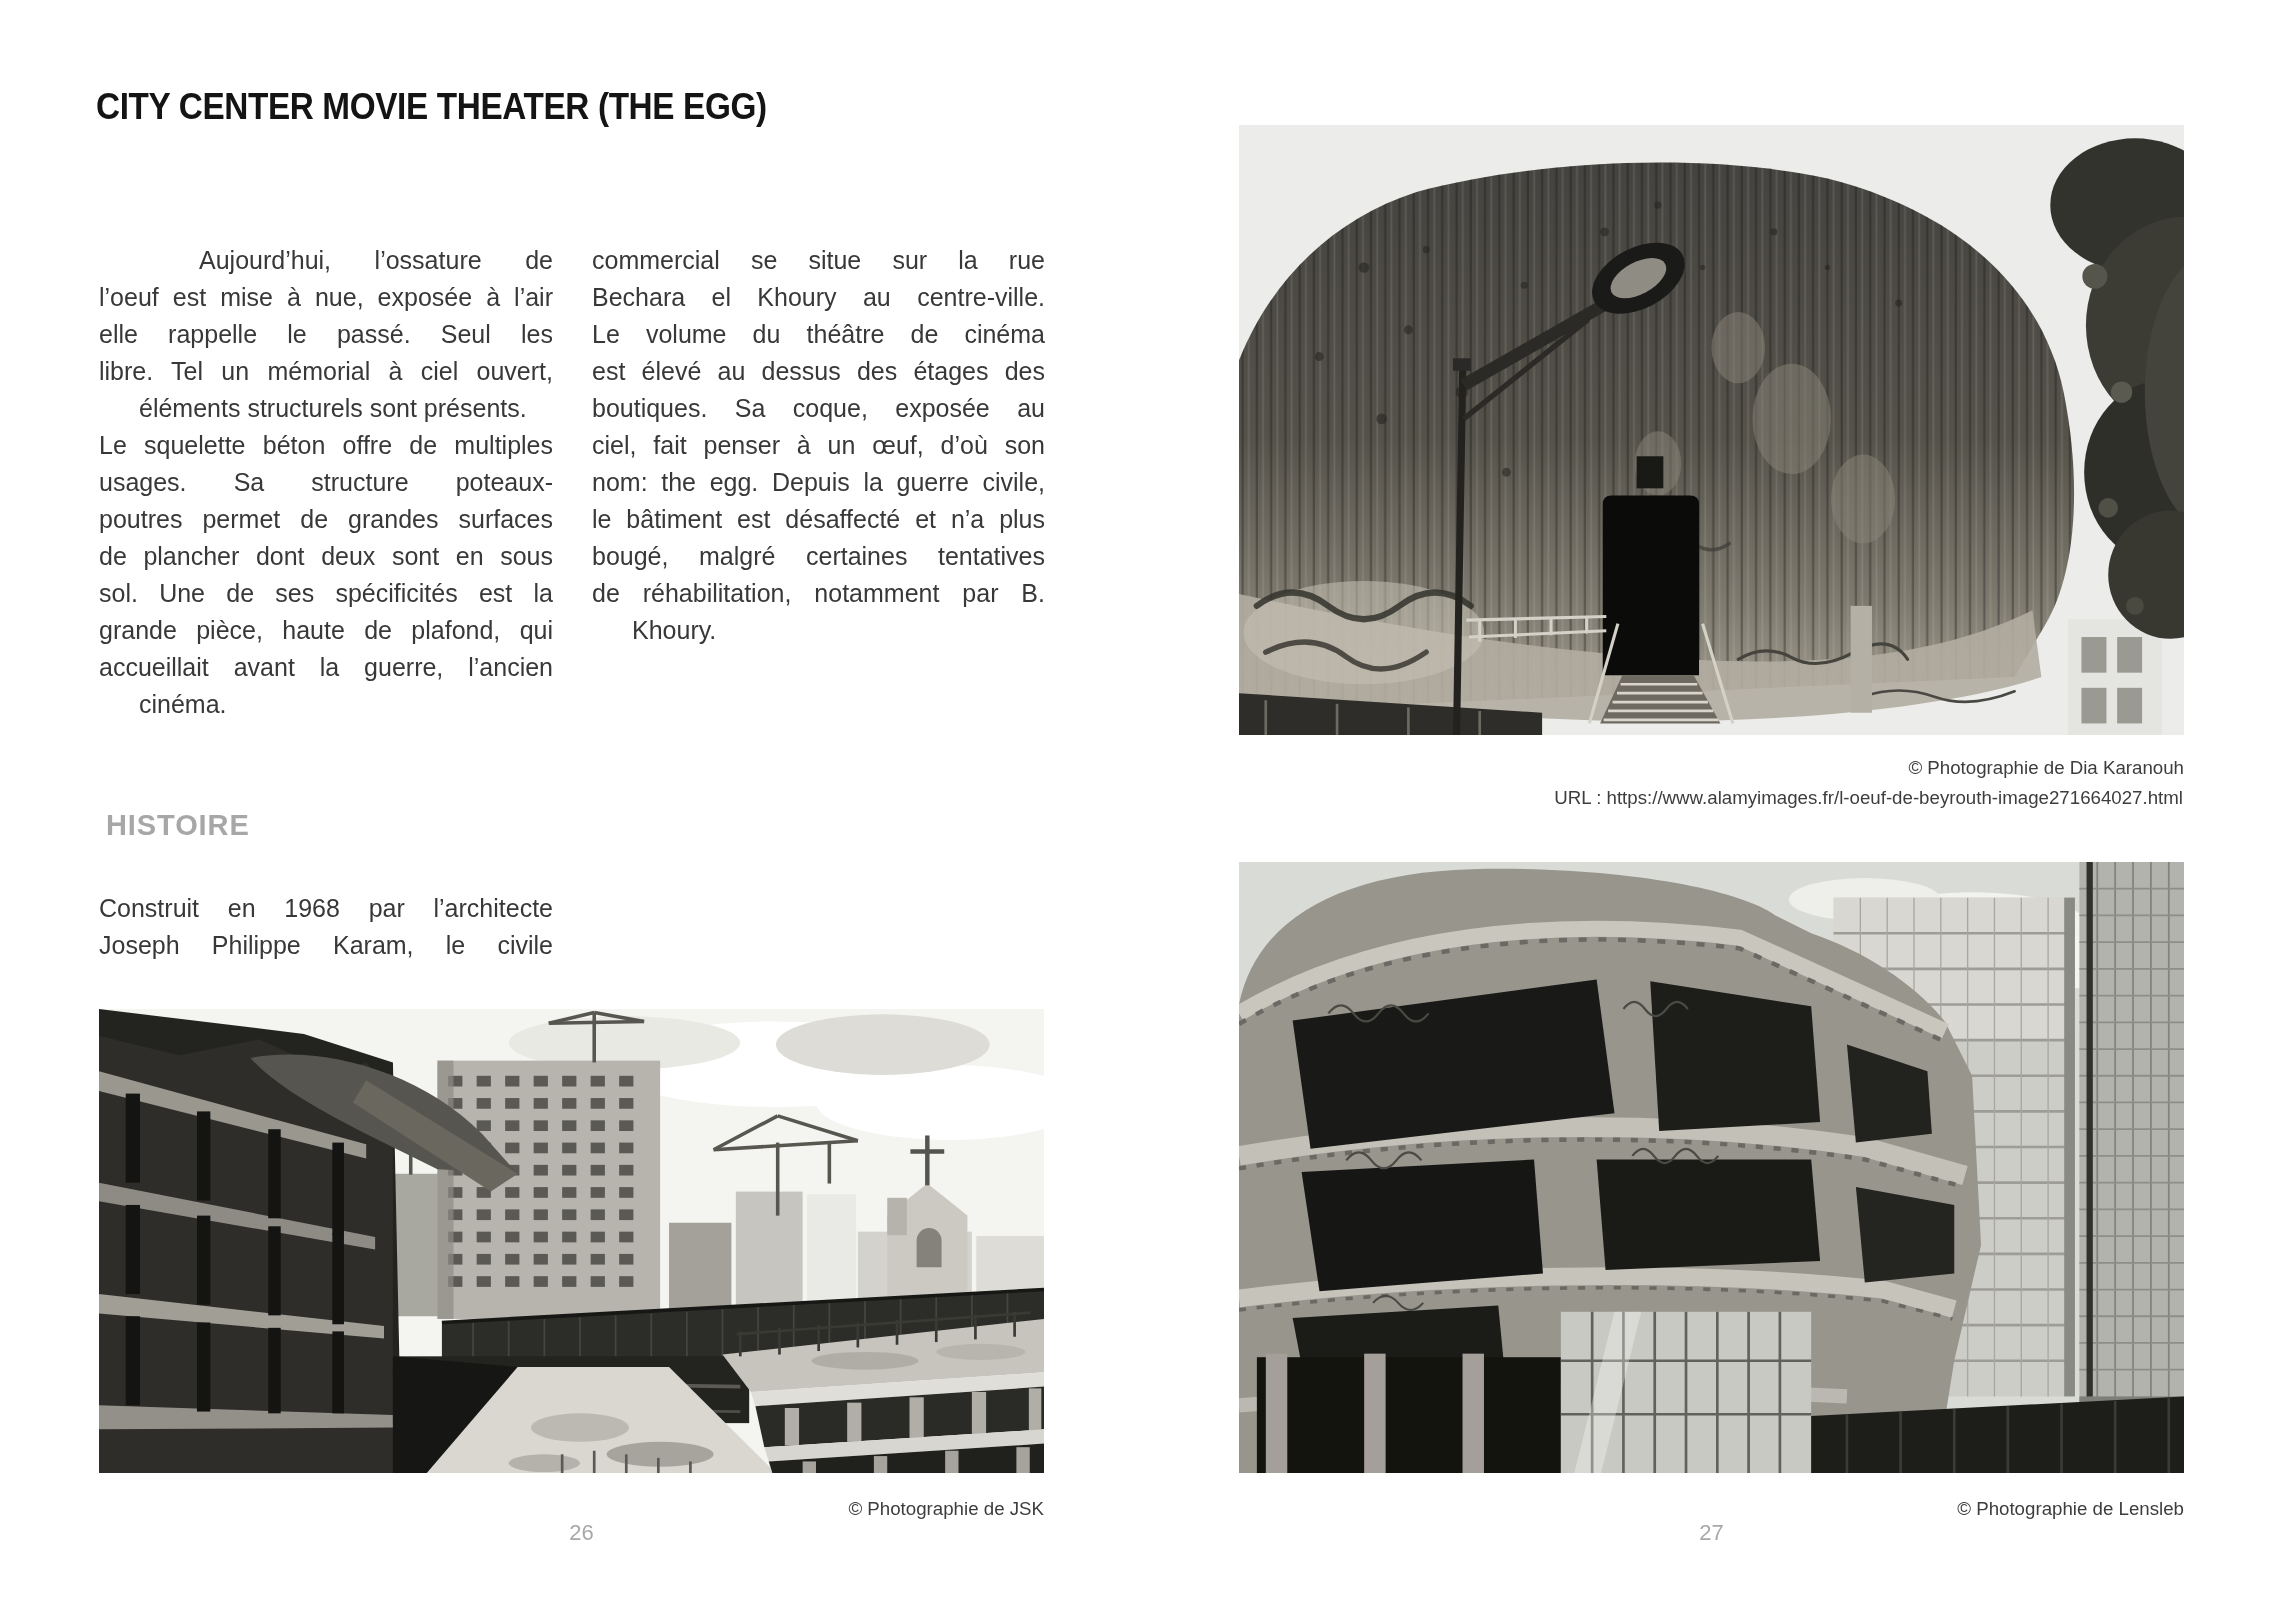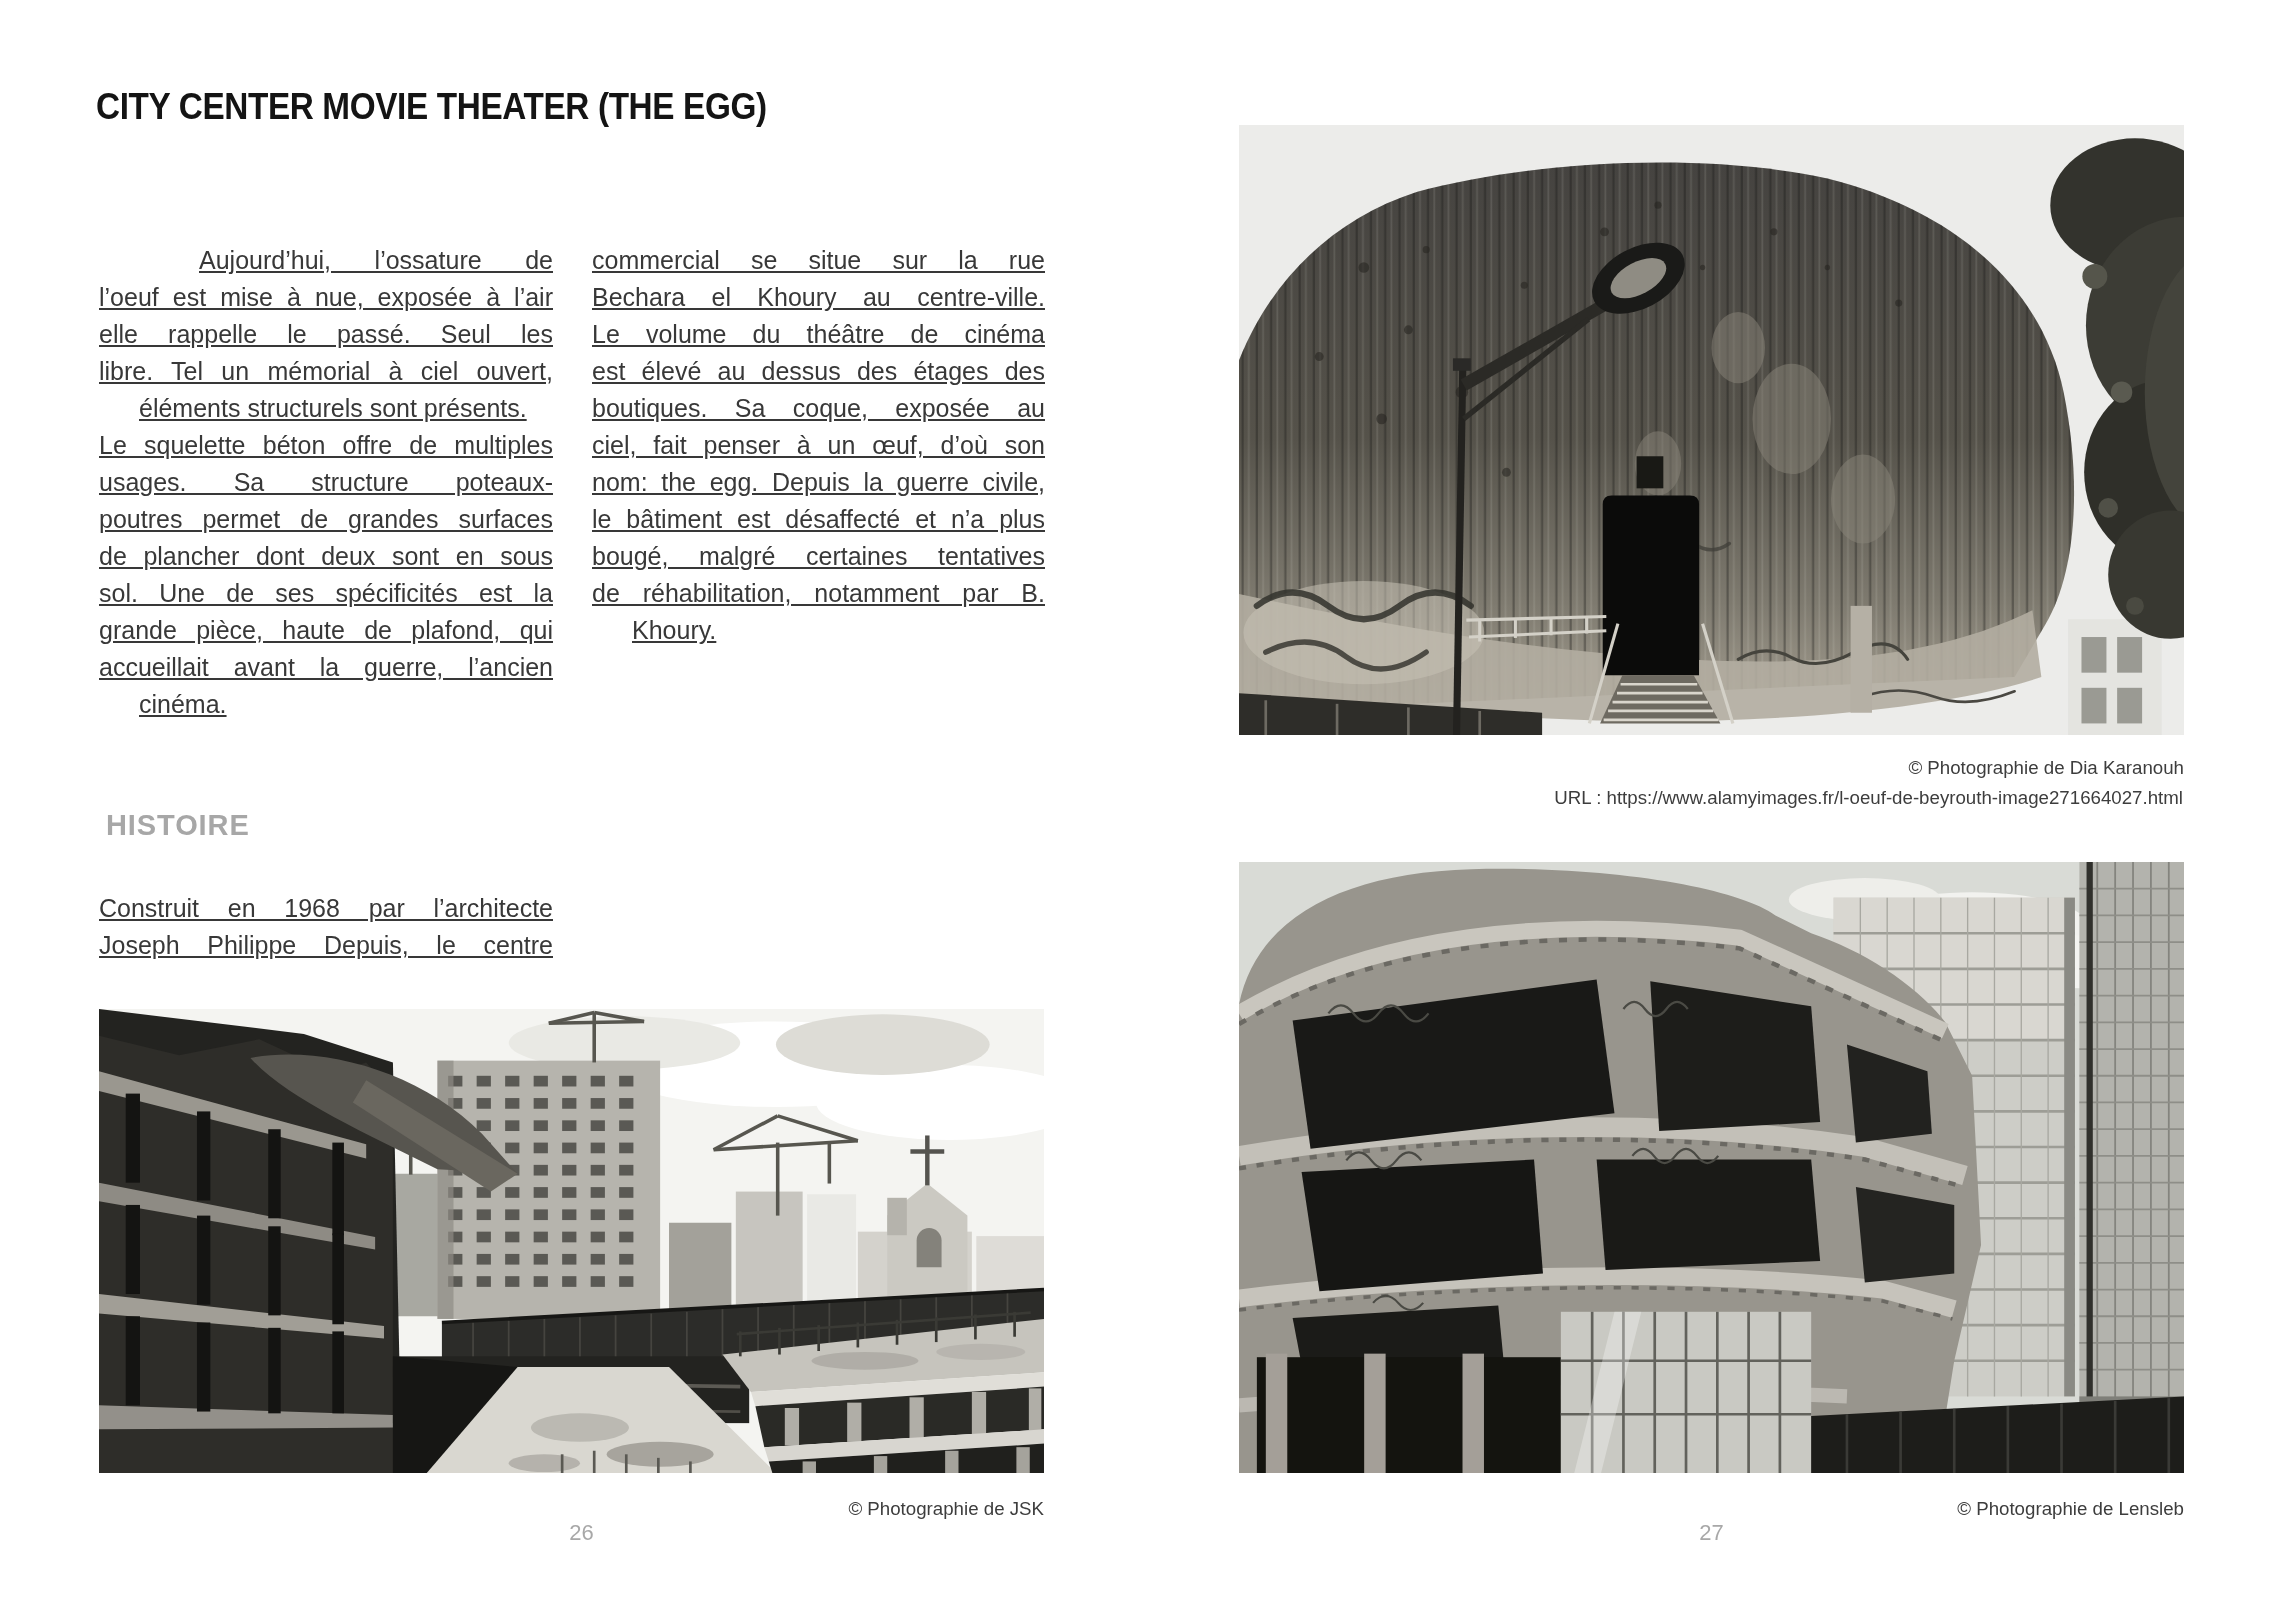--- a/index.html
+++ b/index.html
@@ -2,21 +2,21 @@
 <html style="font-size:14.3px"><head>
 <meta charset="utf-8">
 <style>
   html,body{margin:0;padding:0;background:#ffffff;}
   .spread{position:relative;width:2281px;height:1618px;background:#ffffff;overflow:hidden;
           font-family:"Liberation Sans","DejaVu Sans",sans-serif;color:#383838;}
   .abs{position:absolute;}
   .doc-title{left:96px;top:86px;width:802px;height:43px;font-weight:700;font-size:37px;color:#141414;white-space:nowrap;}
   .doc-title .squeeze{display:inline-block;transform:scaleX(.9);transform-origin:0 50%;letter-spacing:-0.4px;}
   .textcol{font-size:25px;line-height:37px;color:#383838;}
-  .jline{height:37px;line-height:37px;text-align:justify;overflow:hidden;text-decoration:underline;}
+  .jline{height:37px;line-height:37px;text-align:justify;overflow:hidden;}
   .jline::after{content:"";display:inline-block;width:100%;height:0;}
   .jline.nojust{text-align:left;margin-left:40px;}
   .jline.nojust::after{content:none;}
   .jline.indent{text-indent:100px;}
   .histoire-h{left:99px;top:809px;width:463px;font-size:29px;font-weight:700;letter-spacing:0.9px;color:#a7a7a7;margin-left:7px;}
   .caption{font-size:18.7px;line-height:24px;color:#3d3d3d;text-align:right;}
   .pagenum{font-size:22px;color:#a8a8a8;text-align:center;}
   .photo{overflow:hidden;background:#dcdcd8;}
   .photo svg{display:block;width:100%;height:100%;}
 </style>
@@ -56,21 +56,21 @@
       <div class="jline">le bâtiment est désaffecté et n’a plus</div>
       <div class="jline">bougé, malgré certaines tentatives</div>
       <div class="jline">de réhabilitation, notamment par B.</div>
       <div class="jline nojust">Khoury.</div>
     </div>
 
   <div class="abs histoire-h">HISTOIRE</div>
 
   <div class="abs textcol" style="left:99px;top:890px;width:454px;">
       <div class="jline">Construit en 1968 par l’architecte</div>
-      <div class="jline">Joseph Philippe Depuis, le centre</div>
+      <div class="jline">Joseph Philippe Karam, le civile</div>
     </div>
 
   <div class="abs photo" style="left:99px;top:1009px;width:945px;height:464px;">
     <svg viewBox="0 0 1061 521" preserveAspectRatio="none">
       <rect width="1061" height="521" fill="#f4f4f1"></rect>
       <ellipse cx="760" cy="62" rx="190" ry="48" fill="#ffffff"></ellipse>
       <ellipse cx="955" cy="105" rx="150" ry="42" fill="#ffffff"></ellipse>
       <ellipse cx="590" cy="38" rx="130" ry="30" fill="#e9e9e4"></ellipse>
       <ellipse cx="880" cy="40" rx="120" ry="34" fill="#dddcd6"></ellipse>
 

